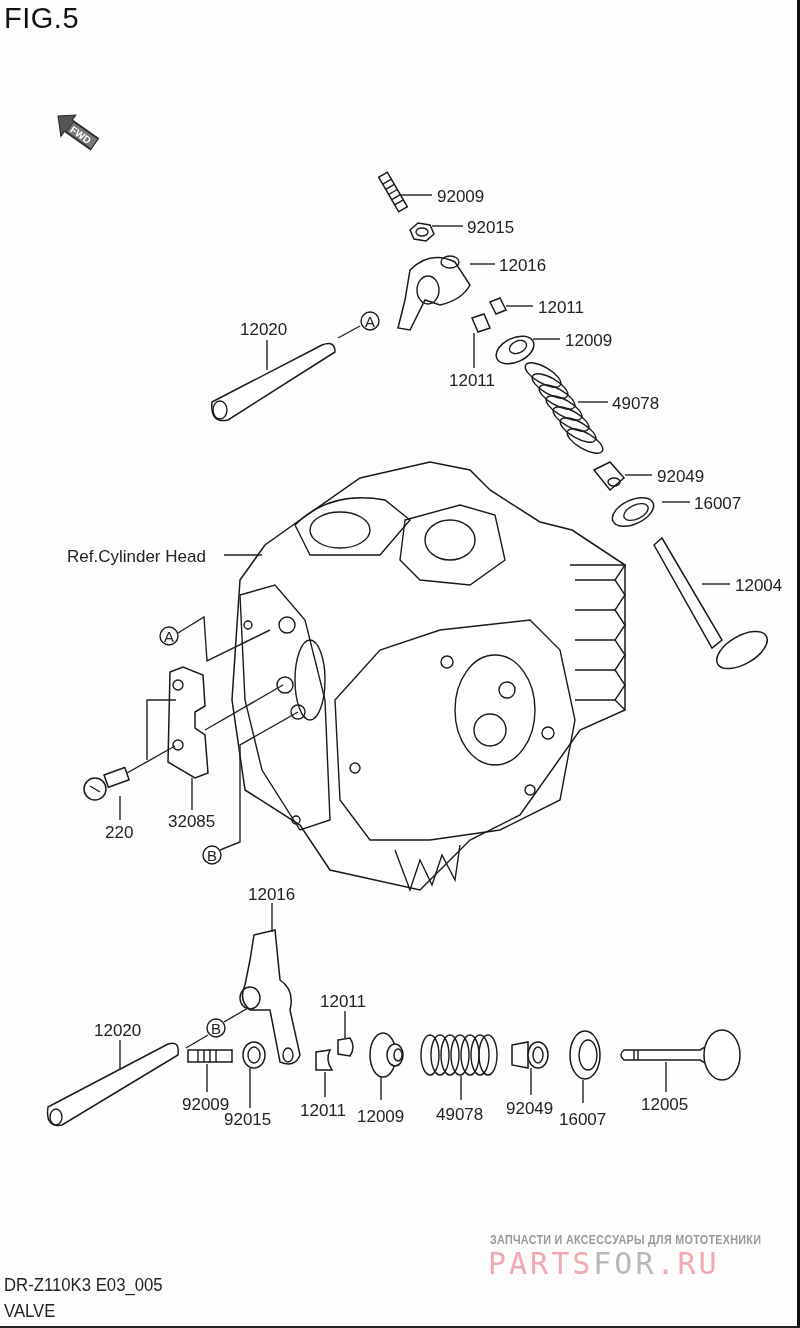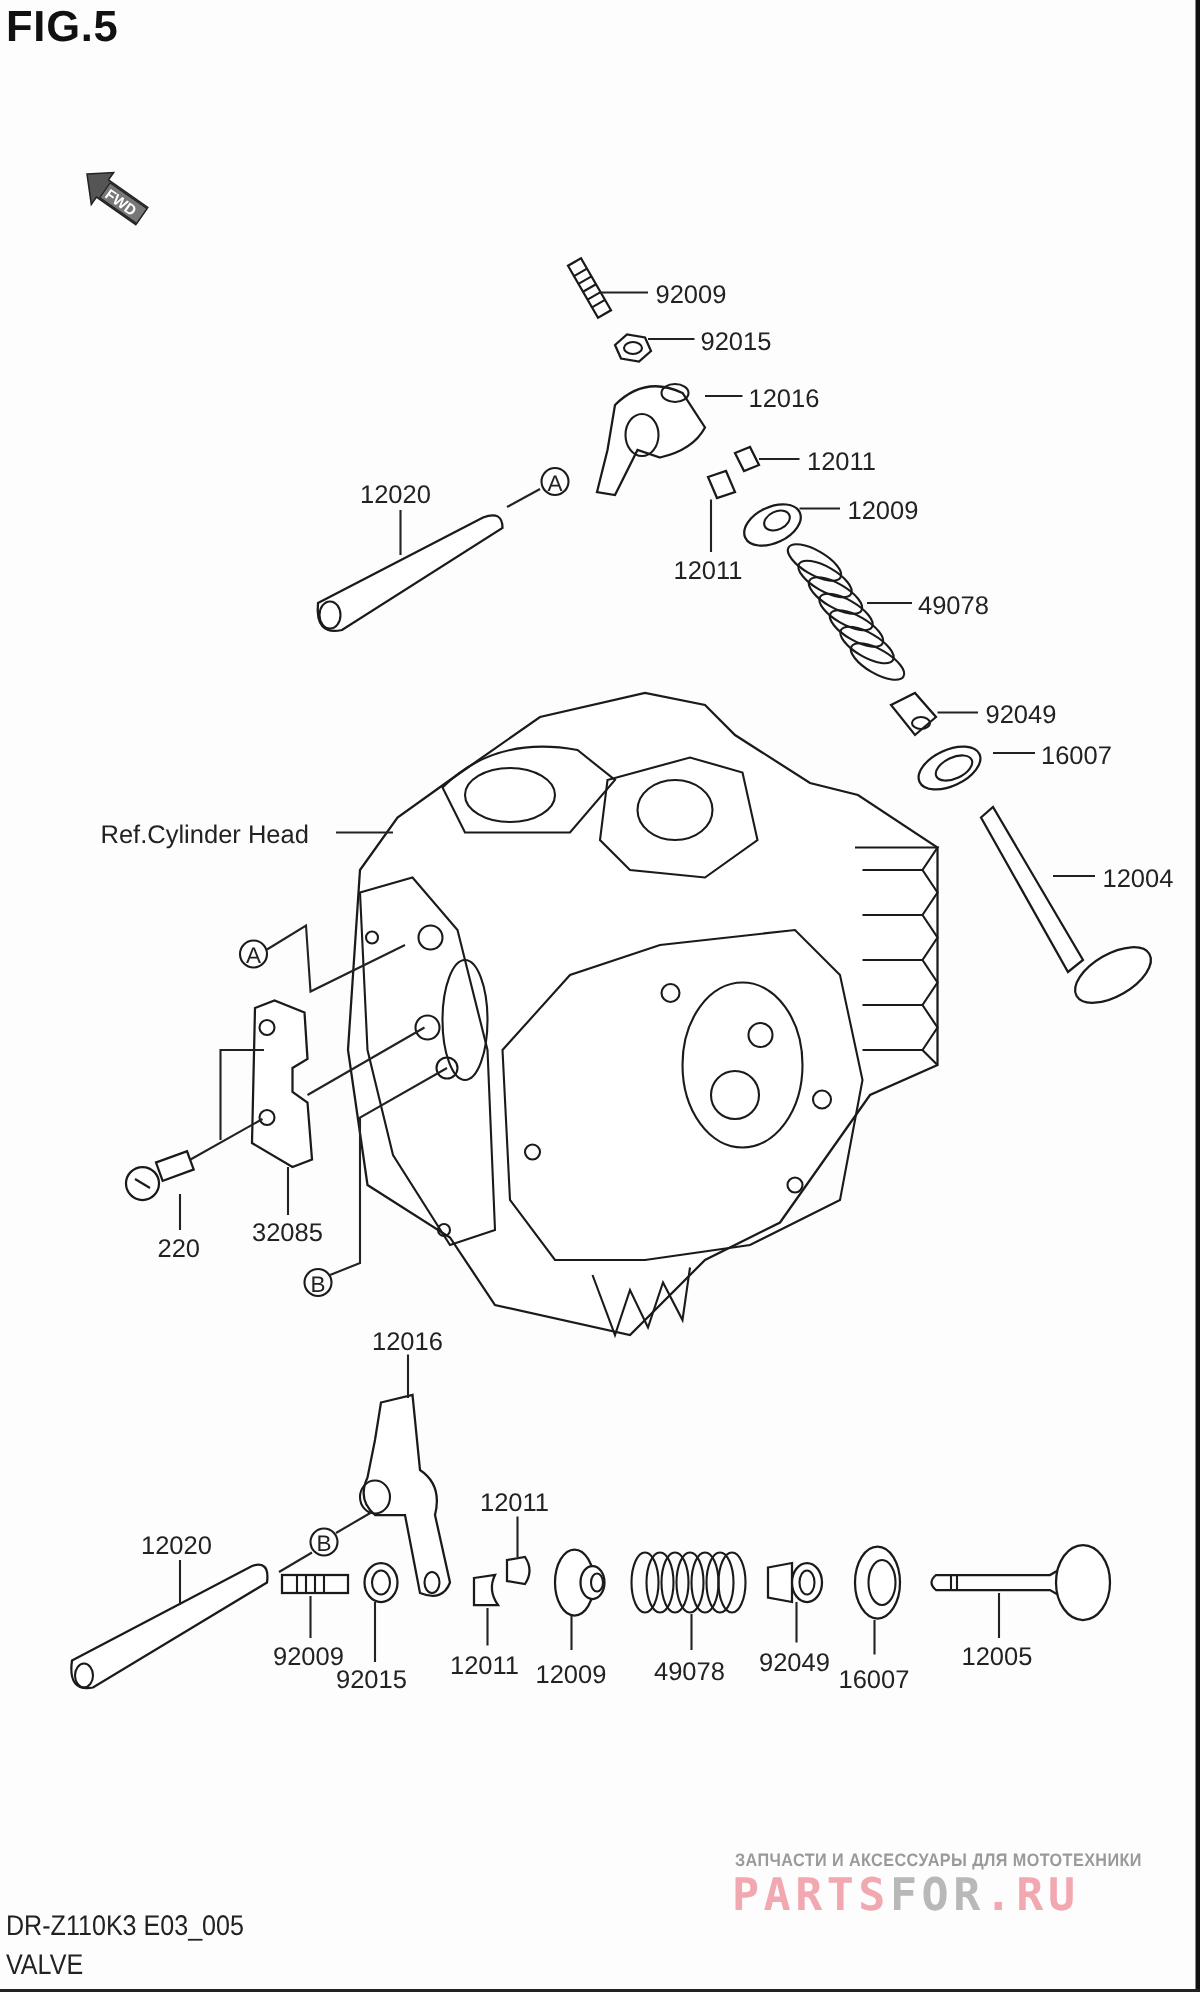--- a/index.html
+++ b/index.html
@@ -1,30 +1,30 @@
 <!DOCTYPE html>
 <html><head>
 <meta charset="utf-8">
 <style>
   html, body { margin: 0; padding: 0; background: #fcfdfc; }
   body { width: 800px; height: 1328px; position: relative; overflow: hidden; font-family: "Liberation Sans", sans-serif; }
   .frame-right { position: absolute; right: 0; top: 0; width: 3px; height: 1328px; background: #111; }
   .frame-bottom { position: absolute; left: 0; bottom: 0; width: 800px; height: 2px; background: #222; }
-  .fig-title { position: absolute; left: 4px; top: 2px; font-size: 29px; font-weight: bold; color: #111; letter-spacing: 0.5px; }
+  .fig-title { position: absolute; left: 4px; top: 2px; font-size: 29px; font-weight: normal; color: #111; letter-spacing: 0.5px; }
   svg.diagram { position: absolute; left: 0; top: 0; }
   .lbl { font-family: "Liberation Sans", sans-serif; font-size: 17px; fill: #222; }
   .ref { font-family: "Liberation Sans", sans-serif; font-size: 17px; fill: #222; }
   .circ-txt { font-family: "Liberation Sans", sans-serif; font-size: 15px; fill: #222; }
   .ln { stroke: #222; stroke-width: 1.4; fill: none; }
   .pt { stroke: #1a1a1a; stroke-width: 1.5; fill: #fff; }
   .pt-n { stroke: #1a1a1a; stroke-width: 1.4; fill: none; }
   .footer-code { position: absolute; left: 4px; top: 1274px; font-size: 19px; color: #222; font-family: "Liberation Sans", sans-serif; transform: scaleX(0.88); transform-origin: left; }
   .footer-name { position: absolute; left: 4px; top: 1300px; font-size: 19px; color: #222; font-family: "Liberation Sans", sans-serif; transform: scaleX(0.88); transform-origin: left; }
   .wm-tag { position: absolute; left: 490px; top: 1233px; font-size: 12px; font-weight: bold; color: #9a9a9a; letter-spacing: 0.3px; transform: scaleX(0.9); transform-origin: left; }
-  .wm-logo { position: absolute; left: 488px; top: 1246px; font-size: 30px; font-weight: bold; letter-spacing: 3px; font-family: "DejaVu Sans Mono", monospace; }
+  .wm-logo { position: absolute; left: 488px; top: 1246px; font-size: 30px; font-weight: normal; letter-spacing: 3px; font-family: "DejaVu Sans Mono", monospace; }
   .wm-logo .pink { color: #f2a8b0; }
   .wm-logo .grey { color: #b8b8b8; }
 </style>
 </head>
 <body>
 
 <div class="frame-right"></div>
 <div class="frame-bottom"></div>
 
 <div class="fig-title">FIG.5</div>

